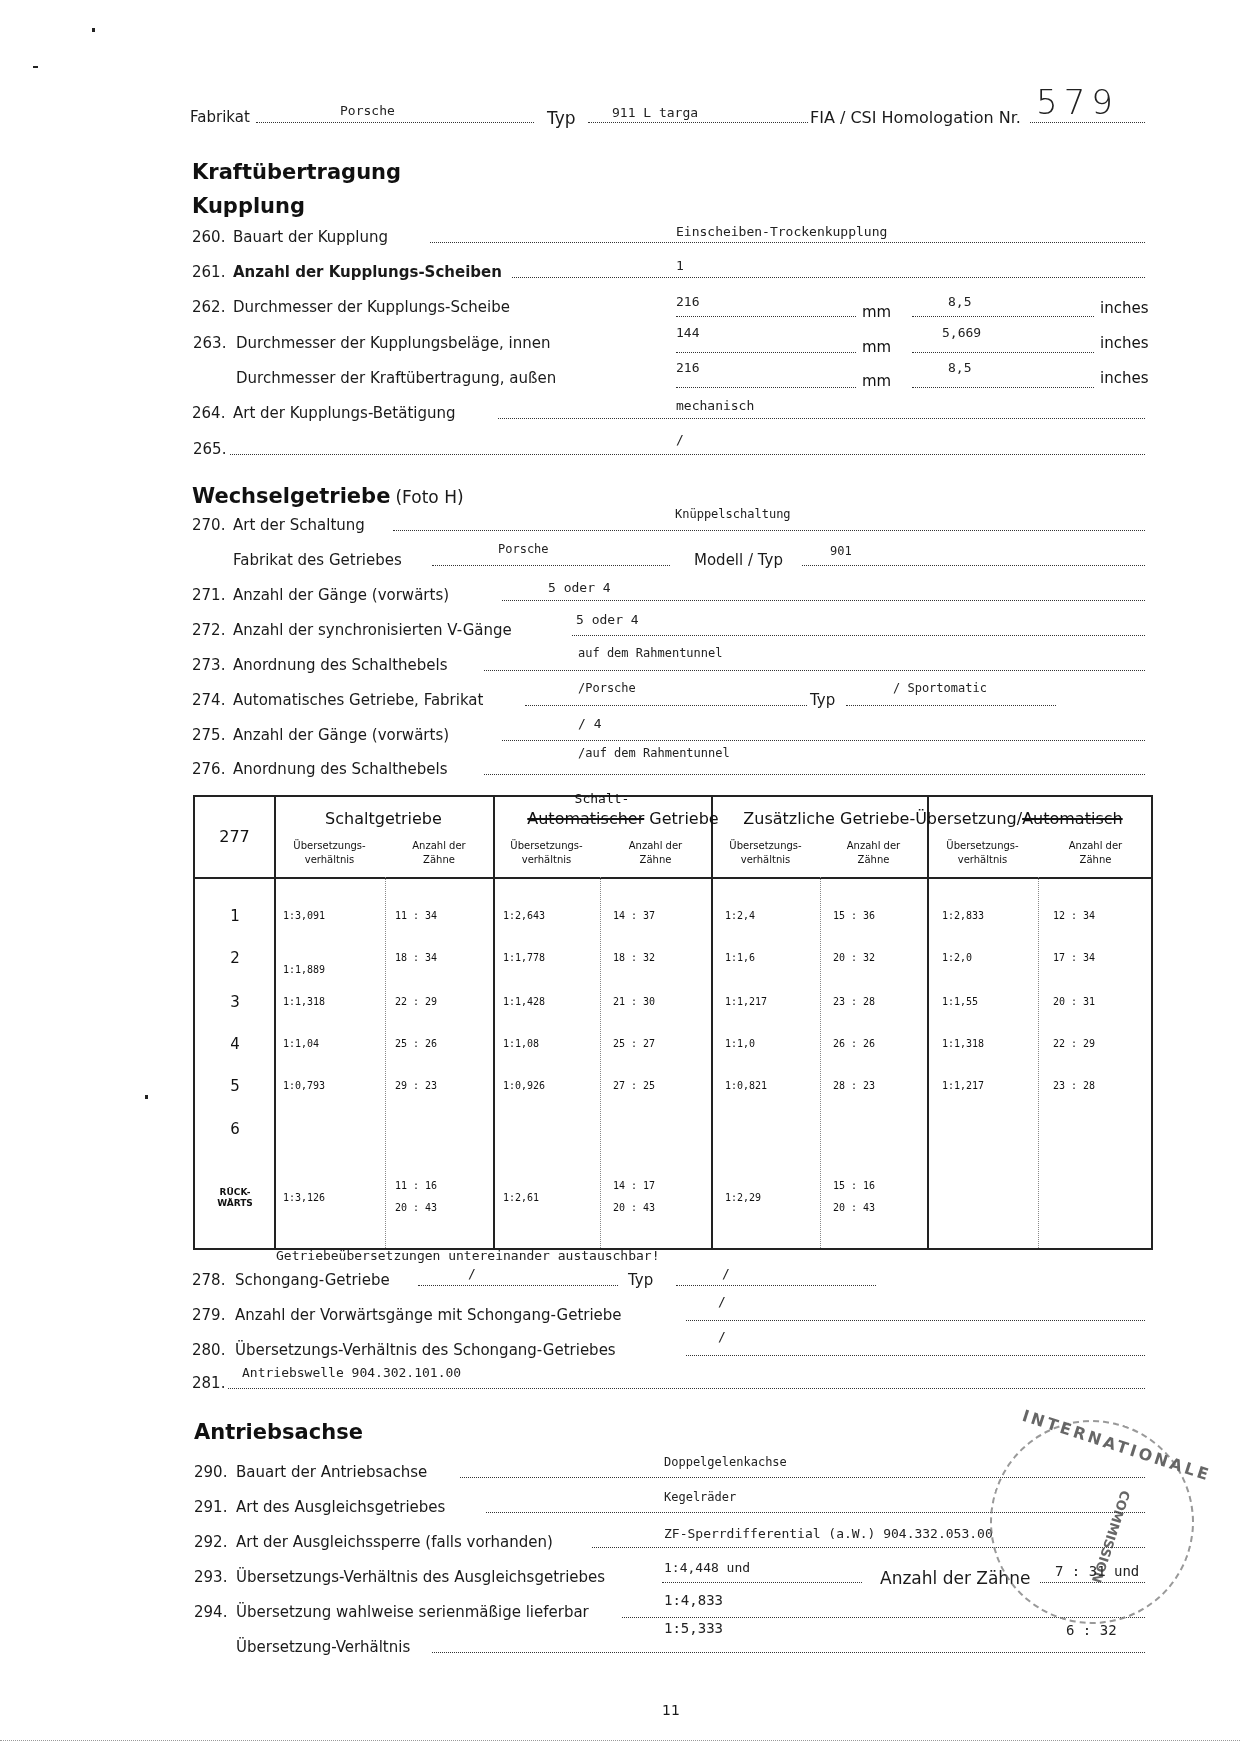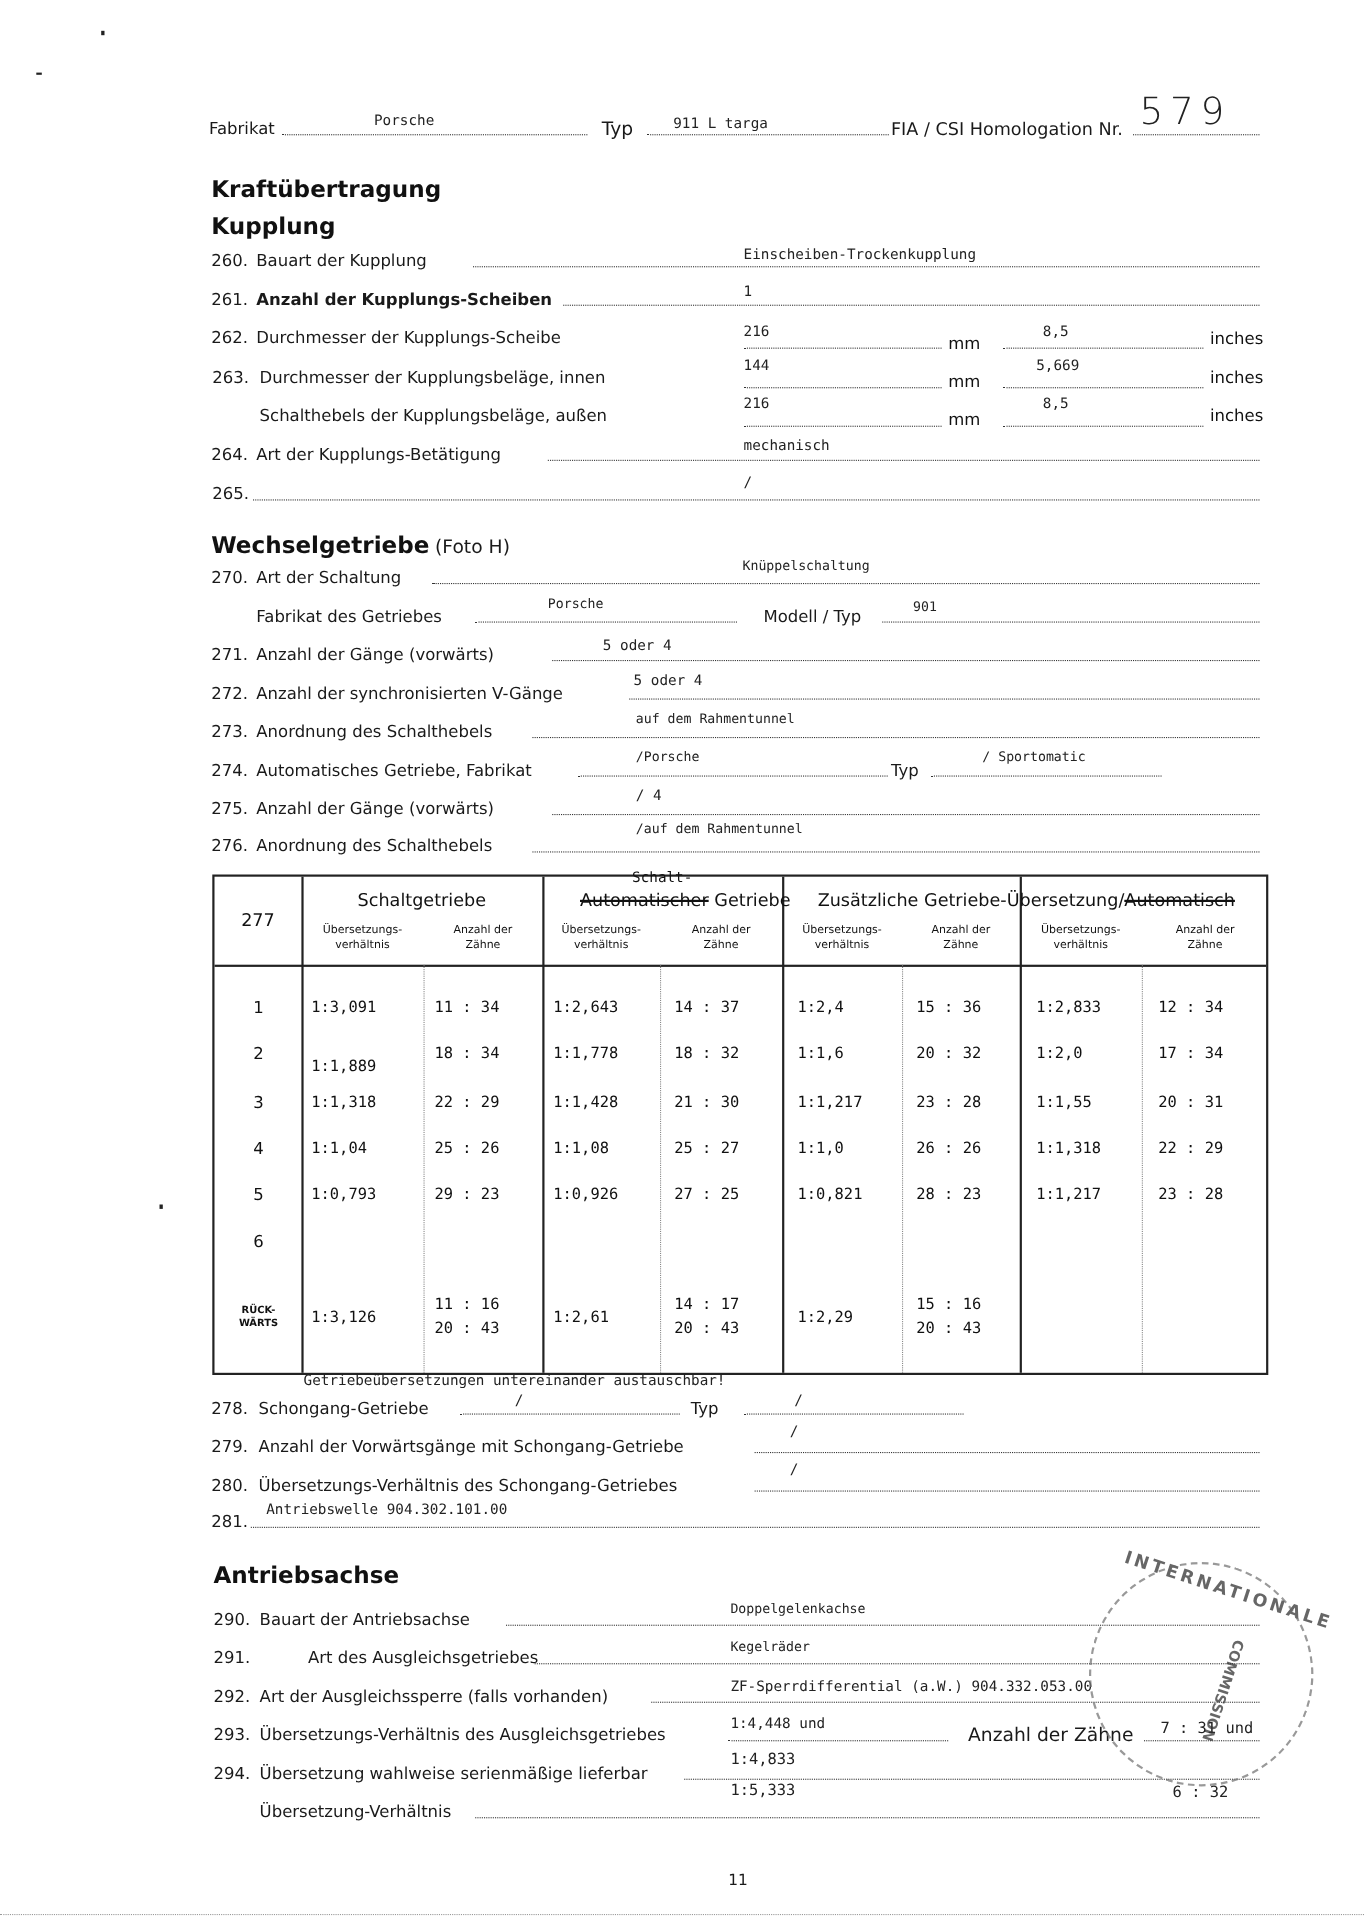--- a/index.html
+++ b/index.html
@@ -13,21 +13,21 @@
   .unit { font-family:"DejaVu Sans", sans-serif; font-size:15px; }
   .hw { font-family:"DejaVu Sans", sans-serif; font-size:34px; color:#222; letter-spacing:6px; font-weight:300; }
 
   
   .tbl { position:absolute; left:193px; top:795px; width:960px; height:455px; border:2px solid #222; box-sizing:border-box; }
   .vline { position:absolute; top:0; bottom:0; border-left:2px solid #222; }
   .vdot { position:absolute; border-left:1px dotted #888; }
   .hline { position:absolute; left:0; right:0; border-top:2px solid #222; }
   .th-main { position:absolute; font-family:"DejaVu Sans", sans-serif; font-size:16px; text-align:center; white-space:nowrap; }
   .th-sub { position:absolute; font-family:"DejaVu Sans", sans-serif; font-size:10px; text-align:center; line-height:14px; white-space:pre-line; }
-  .cell { position:absolute; font-family:"DejaVu Sans Mono", monospace; font-size:14px; white-space:pre-line; line-height:22px; }
+  .cell { position:absolute; font-family:"DejaVu Sans Mono", monospace; font-size:10px; white-space:pre-line; line-height:22px; }
   .gear { position:absolute; font-family:"DejaVu Sans", sans-serif; font-size:15px; text-align:center; width:60px; }
   .gear.rev { font-size:9px; font-weight:bold; line-height:11px; }
   .strike { text-decoration:line-through; text-decoration-thickness:2px; }
 
   .stamp { position:absolute; left:990px; top:1420px; width:200px; height:200px; border-radius:50%; border:2px dashed #777; opacity:0.75; transform:rotate(18deg); }
   .stamp-text { position:absolute; left:0; right:0; top:10px; text-align:center; font-family:"DejaVu Sans", sans-serif; font-weight:bold; font-size:16px; letter-spacing:3px; color:#333; }
   .stamp-inner { position:absolute; left:70px; top:60px; width:60px; height:90px; font-family:"DejaVu Sans", sans-serif; font-weight:bold; font-size:13px; color:#333; writing-mode:vertical-rl; }
 </style>
 </head>
 <body>
@@ -68,21 +68,21 @@
 
 <span class="abs lbl" style="left:193px;top:334px;">263.</span>
 <span class="abs lbl" style="left:236px;top:334px;">Durchmesser der Kupplungsbeläge, innen</span>
 <div class="dots" style="left:676px;top:352px;width:180px;"></div>
 <span class="abs val" style="left:676px;top:325px;">144</span>
 <span class="abs unit" style="left:862px;top:338px;">mm</span>
 <div class="dots" style="left:912px;top:352px;width:182px;"></div>
 <span class="abs val" style="left:942px;top:325px;">5,669</span>
 <span class="abs unit" style="left:1100px;top:334px;">inches</span>
 
-<span class="abs lbl" style="left:236px;top:369px;">Schalthebels der Kupplungsbeläge, außen</span>
+<span class="abs lbl" style="left:236px;top:369px;">Durchmesser der Kraftübertragung, außen</span>
 <div class="dots" style="left:676px;top:387px;width:180px;"></div>
 <span class="abs val" style="left:676px;top:360px;">216</span>
 <span class="abs unit" style="left:862px;top:372px;">mm</span>
 <div class="dots" style="left:912px;top:387px;width:182px;"></div>
 <span class="abs val" style="left:948px;top:360px;">8,5</span>
 <span class="abs unit" style="left:1100px;top:369px;">inches</span>
 
 <span class="abs lbl" style="left:192px;top:404px;">264.</span>
 <span class="abs lbl" style="left:233px;top:404px;">Art der Kupplungs-Betätigung</span>
 <div class="dots" style="left:498px;top:418px;width:647px;"></div>
@@ -272,21 +272,21 @@
 <span class="abs val" style="left:242px;top:1365px;">Antriebswelle 904.302.101.00</span>
 
 <div class="abs h1" style="left:194px;top:1420px;">Antriebsachse</div>
 
 <span class="abs lbl" style="left:194px;top:1463px;">290.</span>
 <span class="abs lbl" style="left:236px;top:1463px;">Bauart der Antriebsachse</span>
 <div class="dots" style="left:460px;top:1477px;width:685px;"></div>
 <span class="abs val" style="left:664px;top:1455px;font-size:12px;">Doppelgelenkachse</span>
 
 <span class="abs lbl" style="left:194px;top:1498px;">291.</span>
-<span class="abs lbl" style="left:236px;top:1498px;margin-left:44px;">Art des Ausgleichsgetriebes</span>
+<span class="abs lbl" style="left:236px;top:1498px;">Art des Ausgleichsgetriebes</span>
 <div class="dots" style="left:486px;top:1512px;width:659px;"></div>
 <span class="abs val" style="left:664px;top:1490px;font-size:12px;">Kegelräder</span>
 
 <span class="abs lbl" style="left:194px;top:1533px;">292.</span>
 <span class="abs lbl" style="left:236px;top:1533px;">Art der Ausgleichssperre (falls vorhanden)</span>
 <div class="dots" style="left:592px;top:1547px;width:553px;"></div>
 <span class="abs val" style="left:664px;top:1526px;">ZF-Sperrdifferential (a.W.) 904.332.053.00</span>
 
 <span class="abs lbl" style="left:194px;top:1568px;">293.</span>
 <span class="abs lbl" style="left:236px;top:1568px;">Übersetzungs-Verhältnis des Ausgleichsgetriebes</span>

